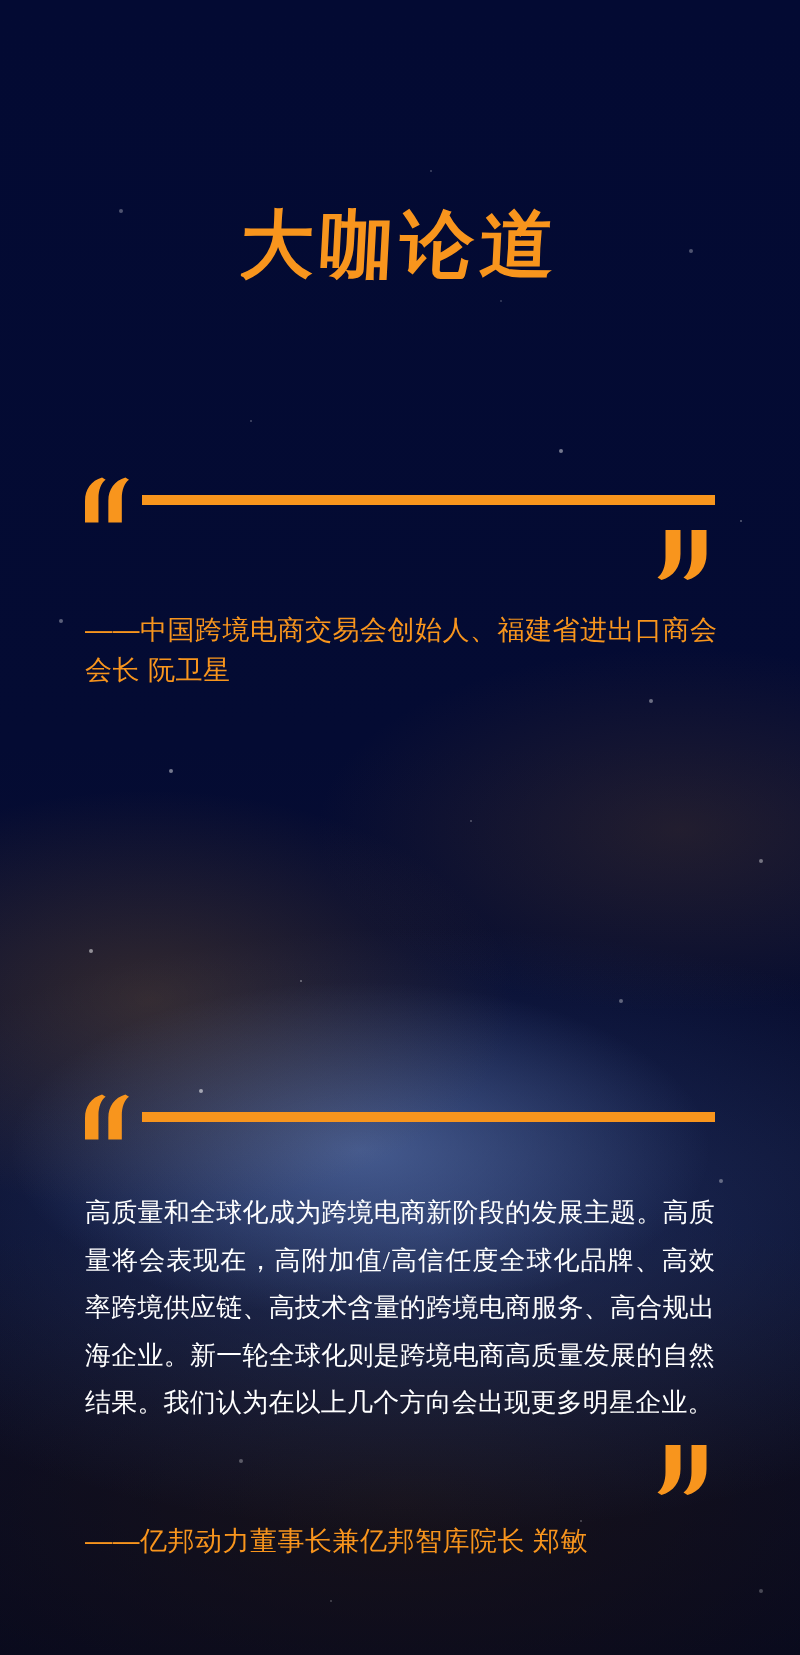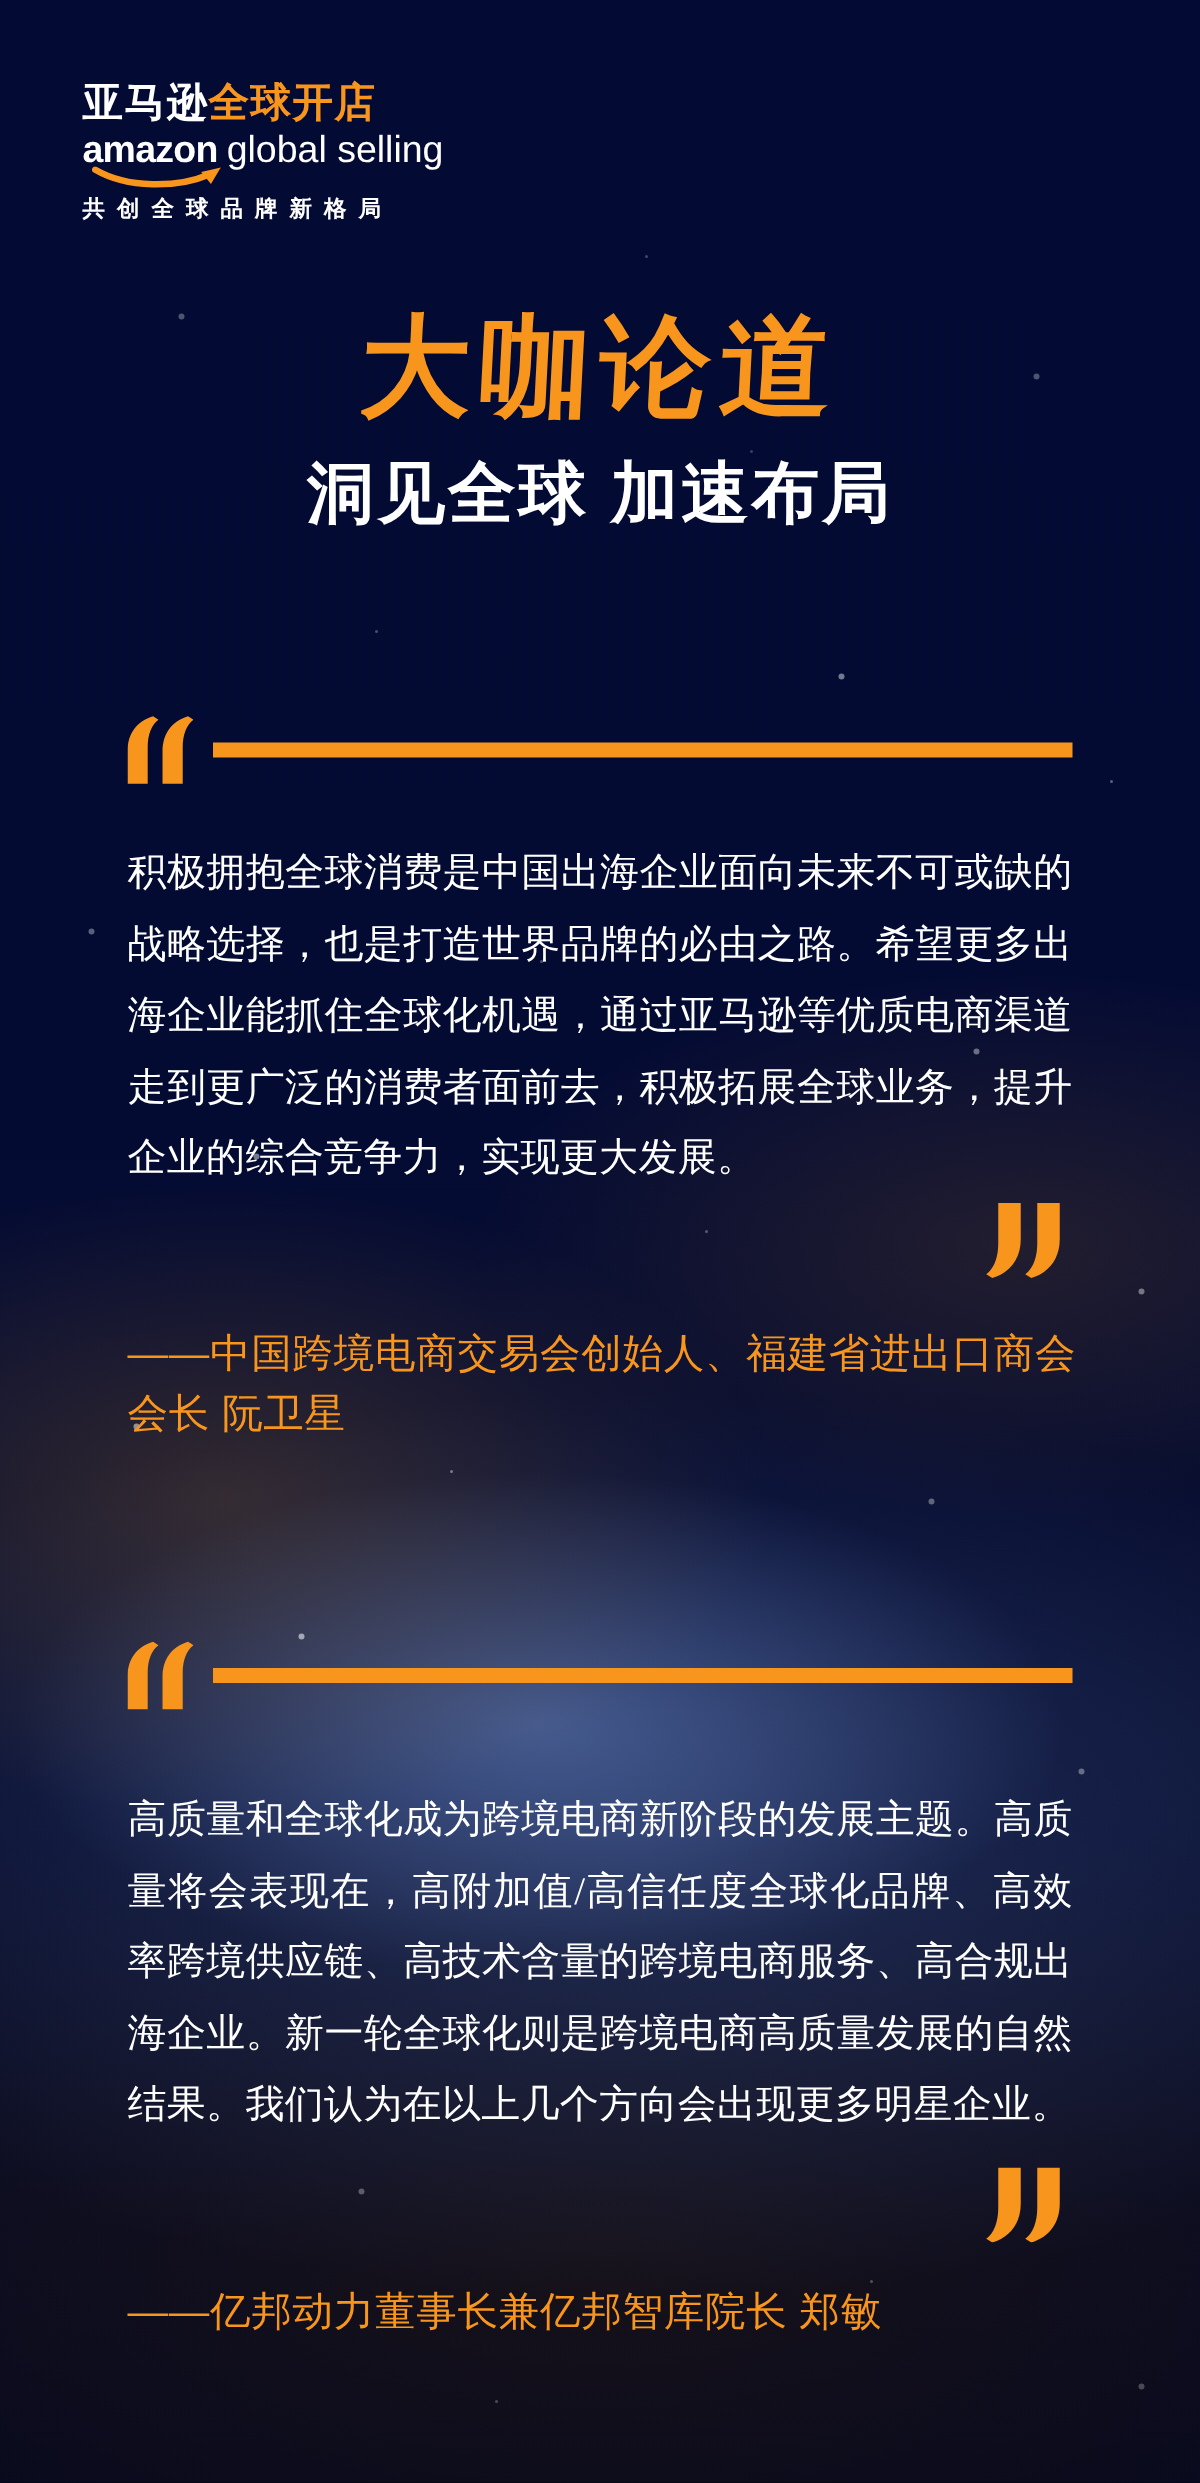--- a/index.html
+++ b/index.html
@@ -68,48 +68,33 @@
   .q-attr{margin:30px 0 0 0;width:640px;font-size:27px;line-height:40px;font-weight:normal;
     color:#f8951d;letter-spacing:.5px;}
   .q2 .q-attr{margin-top:26px;}
 </style>
 </head>
 <body>
 
 <div class="poster">
   <div class="stars"></div>
 
-  <header class="logo">
-    <div class="logo-cn">
-      <span class="cn-white">亚马逊</span><span class="cn-orange">全球开店</span>
-    </div>
-    <div class="logo-en">
-      <span class="en-bold">amazon</span><span class="en-light">global selling</span>
-      <svg class="smile" viewBox="0 0 120 22" aria-hidden="true">
-        <path d="M3 3 C 32 20, 78 20, 108 7" stroke="#f8951d" stroke-width="6" fill="none" stroke-linecap="round"></path>
-        <polygon points="118,1 100,5 109,16" fill="#f8951d"></polygon>
-      </svg>
-    </div>
-    <div class="tagline">共创全球品牌新格局</div>
-  </header>
 
   <h1 class="title">大咖论道</h1>
-  <h2 class="subtitle">洞见全球 加速布局</h2>
 
   <section class="quote q1">
     <div class="q-head">
       <svg class="qmark open" viewBox="0 0 98 100" aria-hidden="true">
         <g fill="#f8951d">
           <path d="M38 0 C14 7 0 26 0 52 L0 100 L30 100 L30 46 C30 27 36 12 46 5 Z"></path>
           <path transform="translate(52,0)" d="M38 0 C14 7 0 26 0 52 L0 100 L30 100 L30 46 C30 27 36 12 46 5 Z"></path>
         </g>
       </svg>
       <div class="q-line"></div>
     </div>
-    <p class="q-text">积极拥抱全球消费是中国出海企业面向未来不可或缺的战略选择，也是打造世界品牌的必由之路。希望更多出海企业能抓住全球化机遇，通过亚马逊等优质电商渠道走到更广泛的消费者面前去，积极拓展全球业务，提升企业的综合竞争力，实现更大发展。</p>
     <div class="q-close-wrap">
       <svg class="qmark close" viewBox="0 0 98 100" aria-hidden="true">
         <g fill="#f8951d">
           <path d="M38 0 C14 7 0 26 0 52 L0 100 L30 100 L30 46 C30 27 36 12 46 5 Z"></path>
           <path transform="translate(52,0)" d="M38 0 C14 7 0 26 0 52 L0 100 L30 100 L30 46 C30 27 36 12 46 5 Z"></path>
         </g>
       </svg>
     </div>
     <p class="q-attr">——中国跨境电商交易会创始人、福建省进出口商会会长 阮卫星</p>
   </section>

